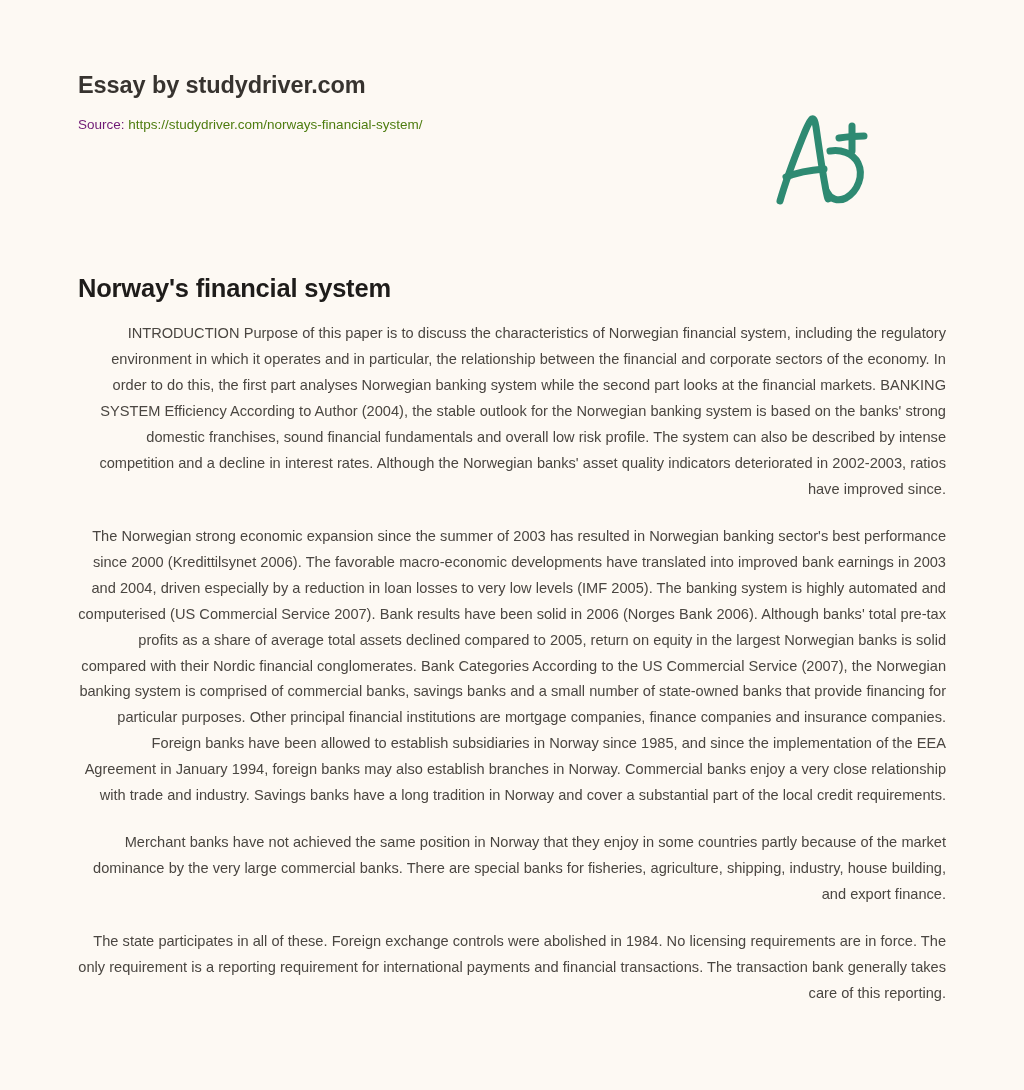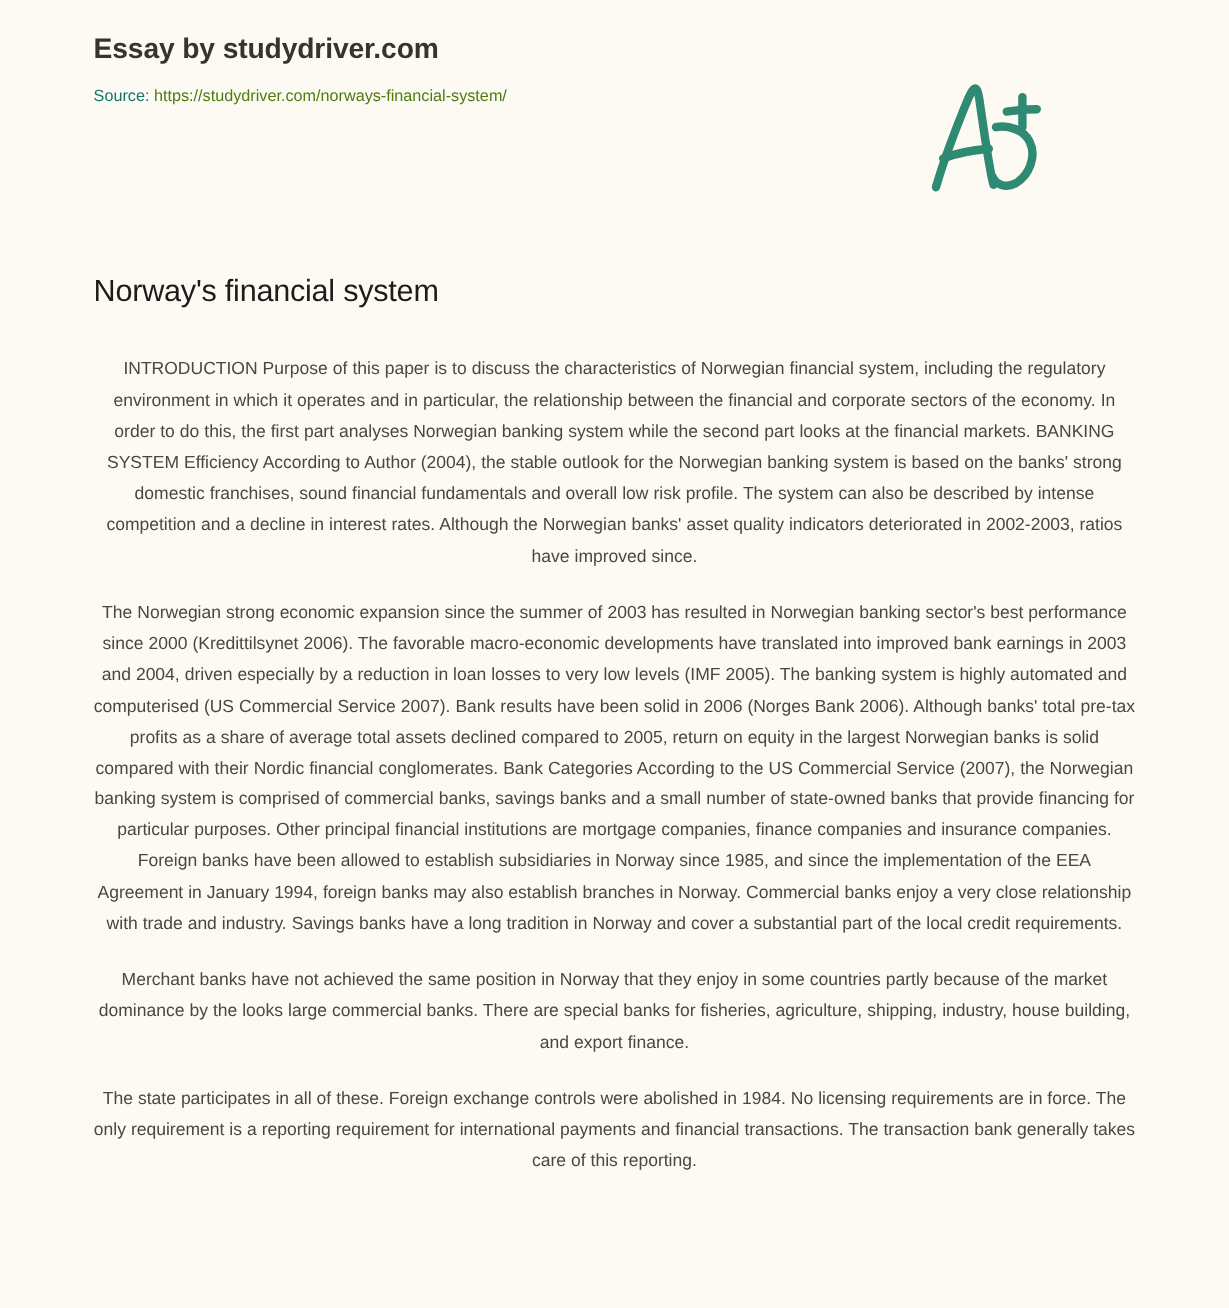--- a/index.html
+++ b/index.html
@@ -23,39 +23,40 @@
     height: 1090px;
     box-sizing: border-box;
     padding: 0 78px;
   }
 
   
   .header {
     position: relative;
     padding-top: 26px;
     min-height: 140px;
+    margin-top: 45px;
   }
 
   .brand-line {
     font-size: 23.5px;
     font-weight: bold;
     color: #37332f;
     letter-spacing: -0.1px;
     line-height: 1.2;
     margin: 0;
   }
 
   .source-line {
     margin-top: 17px;
     font-size: 13.5px;
     line-height: 1.3;
     white-space: nowrap;
   }
   .source-label {
-    color: #0f766e;
+    color: #701a75;
   }
   .source-url {
     color: #4d7c0f;
     text-decoration: none;
   }
 
   
   .logo {
     position: absolute;
     top: 52px;
@@ -66,34 +67,34 @@
   }
   .logo svg { display: block; width: 100%; height: 100%; }
 
   
   .article {
     margin-top: 62px;
   }
 
   .article-title {
     font-size: 25.5px;
-    font-weight: normal;
+    font-weight: bold;
     color: #1e1c1a;
     letter-spacing: -0.2px;
     line-height: 1.25;
-    margin: 0 0 36px 0;
+    margin: 0 0 16px 0;
   }
 
   .body-copy p {
     font-size: 14.6px;
     line-height: 1.78;
     color: #4a4641;
     margin: 0 0 21px 0;
     max-width: 870px;
-    text-align: center;
+    text-align: right;
     word-spacing: 0.1px;
   }
   .body-copy p:last-child { margin-bottom: 0; }
 </style>
 </head>
 <body>
 
 <div class="page">
 
   <div class="header">
@@ -121,19 +122,19 @@
     </div>
   </div>
 
   <div class="article">
 
     <h1 class="article-title">Norway's financial system</h1>
 
     <div class="body-copy">
       <p>INTRODUCTION Purpose of this paper is to discuss the characteristics of Norwegian financial system, including the regulatory environment in which it operates and in particular, the relationship between the financial and corporate sectors of the economy. In order to do this, the first part analyses Norwegian banking system while the second part looks at the financial markets. BANKING SYSTEM Efficiency According to Author (2004), the stable outlook for the Norwegian banking system is based on the banks' strong domestic franchises, sound financial fundamentals and overall low risk profile. The system can also be described by intense competition and a decline in interest rates. Although the Norwegian banks' asset quality indicators deteriorated in 2002-2003, ratios have improved since.</p>
       <p>The Norwegian strong economic expansion since the summer of 2003 has resulted in Norwegian banking sector's best performance since 2000 (Kredittilsynet 2006). The favorable macro-economic developments have translated into improved bank earnings in 2003 and 2004, driven especially by a reduction in loan losses to very low levels (IMF 2005). The banking system is highly automated and computerised (US Commercial Service 2007). Bank results have been solid in 2006 (Norges Bank 2006). Although banks' total pre-tax profits as a share of average total assets declined compared to 2005, return on equity in the largest Norwegian banks is solid compared with their Nordic financial conglomerates. Bank Categories According to the US Commercial Service (2007), the Norwegian banking system is comprised of commercial banks, savings banks and a small number of state-owned banks that provide financing for particular purposes. Other principal financial institutions are mortgage companies, finance companies and insurance companies. Foreign banks have been allowed to establish subsidiaries in Norway since 1985, and since the implementation of the EEA Agreement in January 1994, foreign banks may also establish branches in Norway. Commercial banks enjoy a very close relationship with trade and industry. Savings banks have a long tradition in Norway and cover a substantial part of the local credit requirements.</p>
-      <p>Merchant banks have not achieved the same position in Norway that they enjoy in some countries partly because of the market dominance by the looks large commercial banks. There are special banks for fisheries, agriculture, shipping, industry, house building, and export finance.</p>
+      <p>Merchant banks have not achieved the same position in Norway that they enjoy in some countries partly because of the market dominance by the very large commercial banks. There are special banks for fisheries, agriculture, shipping, industry, house building, and export finance.</p>
       <p>The state participates in all of these. Foreign exchange controls were abolished in 1984. No licensing requirements are in force. The only requirement is a reporting requirement for international payments and financial transactions. The transaction bank generally takes care of this reporting.</p>
     </div>
 
   </div>
 
 </div>
 
 </body></html>

